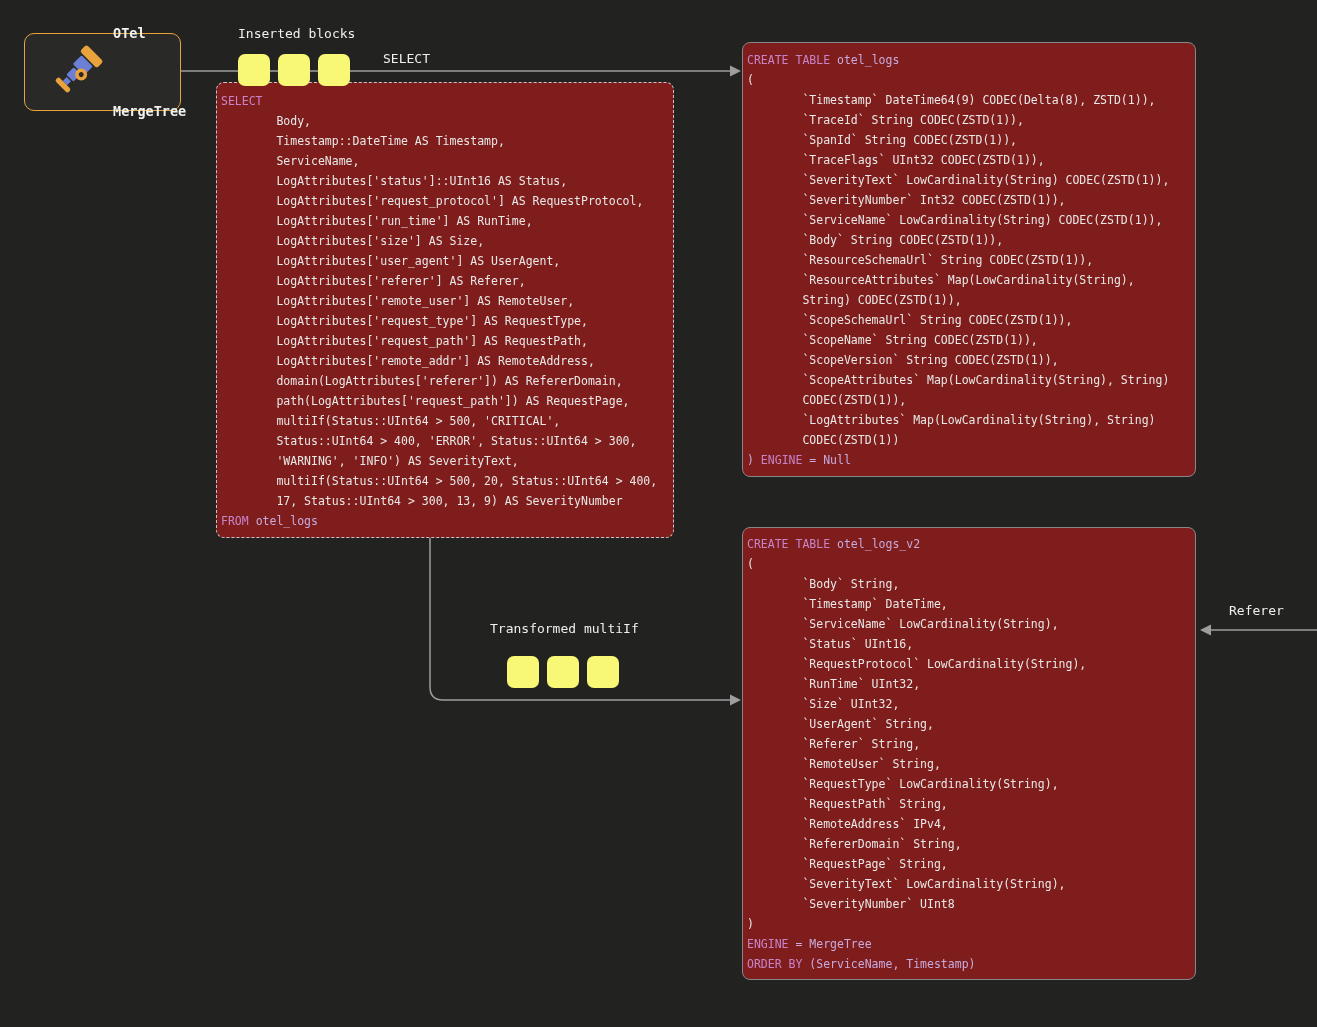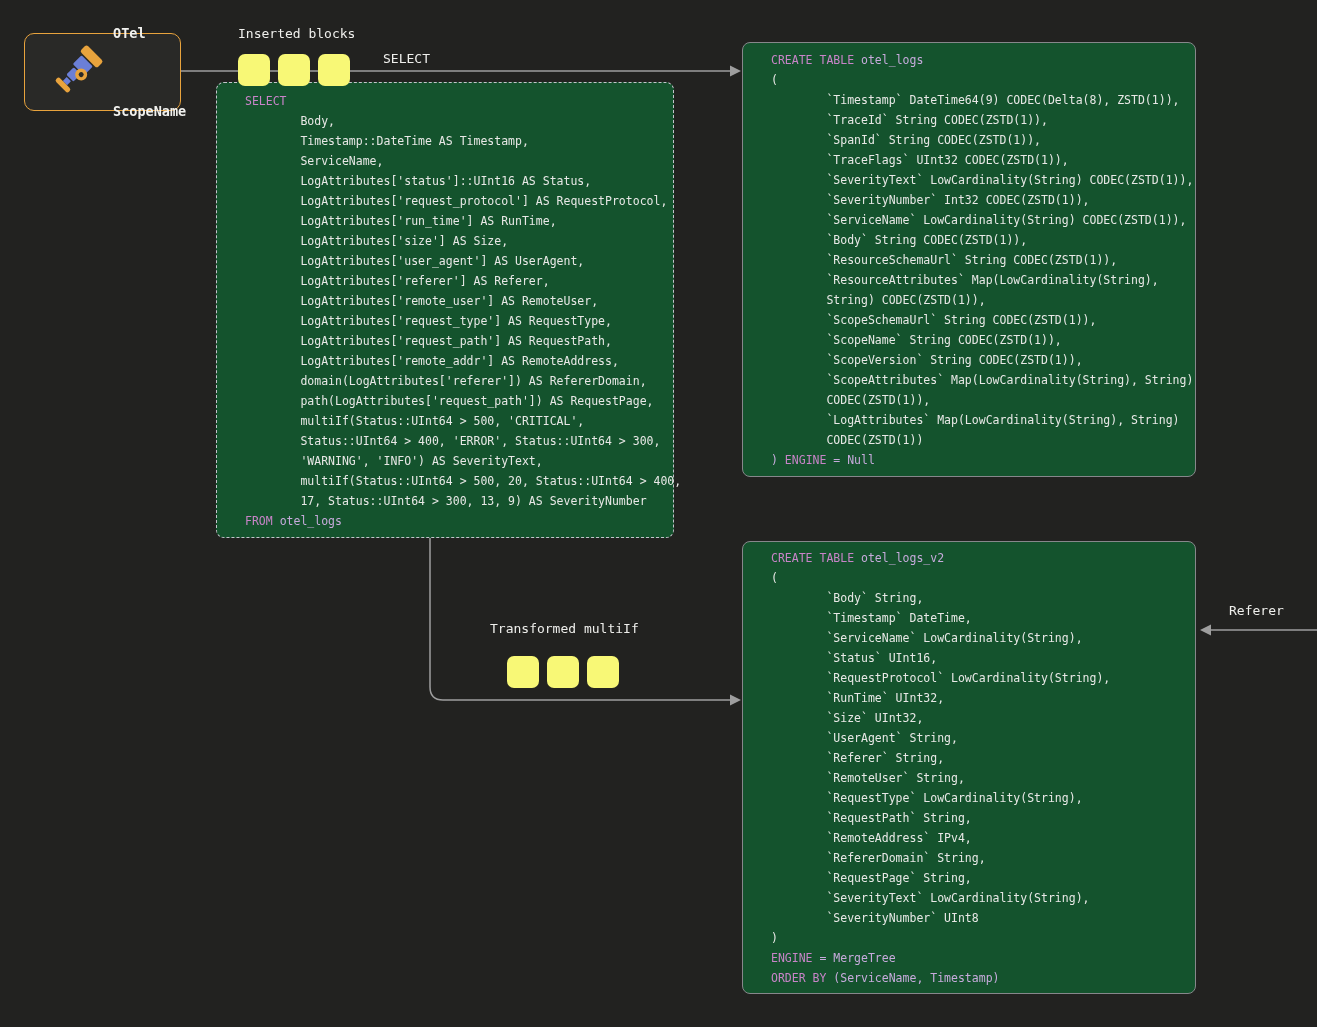--- a/index.html
+++ b/index.html
@@ -5,31 +5,31 @@
   html,body{margin:0;padding:0;}
   body{
     width:1317px;height:1027px;position:relative;overflow:hidden;
     background:#222220;
     font-family:"DejaVu Sans Mono","Liberation Mono",monospace;
   }
   .label{
     position:absolute;color:#efefec;font-size:13px;white-space:pre;
   }
   .code-box{
-    position:absolute;background:#14532d;border-radius:8px;
+    position:absolute;background:#7f1d1d;border-radius:8px;
     font-size:11.5px;line-height:20px;white-space:pre;
-    padding:8px 28px;box-sizing:border-box;z-index:2;
+    padding:8px 4px;box-sizing:border-box;z-index:2;
   }
   .code-box .line{height:20px;}
   .tx{color:#e8e8e6;}
   .kw{color:#c884c8;}
   .nm{color:#c7abdc;}
   #select-block{left:216px;top:82px;width:458px;height:456px;border:1px dashed #c4c4cc;}
   #otel-logs-block{left:742px;top:42px;width:454px;height:435px;border:1px solid #87878b;padding-top:7px;}
-  #otel-logs-v2-block{left:742px;top:541px;width:454px;height:453px;border:1px solid #87878b;padding-top:6px;}
+  #otel-logs-v2-block{left:742px;top:527px;width:454px;height:453px;border:1px solid #87878b;padding-top:6px;}
   #collector-box{
     position:absolute;left:24px;top:33px;width:157px;height:78px;box-sizing:border-box;
     background:#292927;border:1.5px solid #e8a33d;border-radius:10px;
     display:flex;align-items:center;gap:10px;padding:0 28px;z-index:2;
   }
   #collector-box .titles{color:#f2f2ef;font-size:13.5px;line-height:26px;font-weight:600;white-space:pre;}
   .blocks-row{position:absolute;display:flex;gap:8px;z-index:4;}
   .block{width:32px;height:32px;border-radius:7px;background:#f8f876;}
   #inserted-blocks-row{left:238px;top:54px;}
   #transformed-blocks-row{left:507px;top:656px;}
@@ -64,21 +64,21 @@
         <rect x="20" y="28" width="10" height="10.5" rx="1.5" fill="#6b7fd7"></rect>
         <circle cx="30.5" cy="28" r="6" fill="#e8a33d"></circle>
         <circle cx="30.5" cy="28" r="2.5" fill="#292927"></circle>
         <rect x="22" y="40" width="6" height="5.5" fill="#6b7fd7"></rect>
         <rect x="16" y="45.5" width="18" height="5.5" rx="2.5" fill="#e8a33d"></rect>
       </g>
     </svg>
   </span>
   <div class="titles">
     <div>OTel</div>
-    <div>ScopeName</div>
+    <div>MergeTree</div>
   </div>
 </div>
 
 <div class="label" id="inserted-blocks-label">Inserted blocks</div>
 <div class="label" id="inserts-label">SELECT</div>
 <div class="label" id="transformed-blocks-label">Transformed multiIf</div>
 <div class="label" id="queries-label">Referer</div>
 
 <div class="blocks-row" id="inserted-blocks-row">
     <div class="block"></div>

